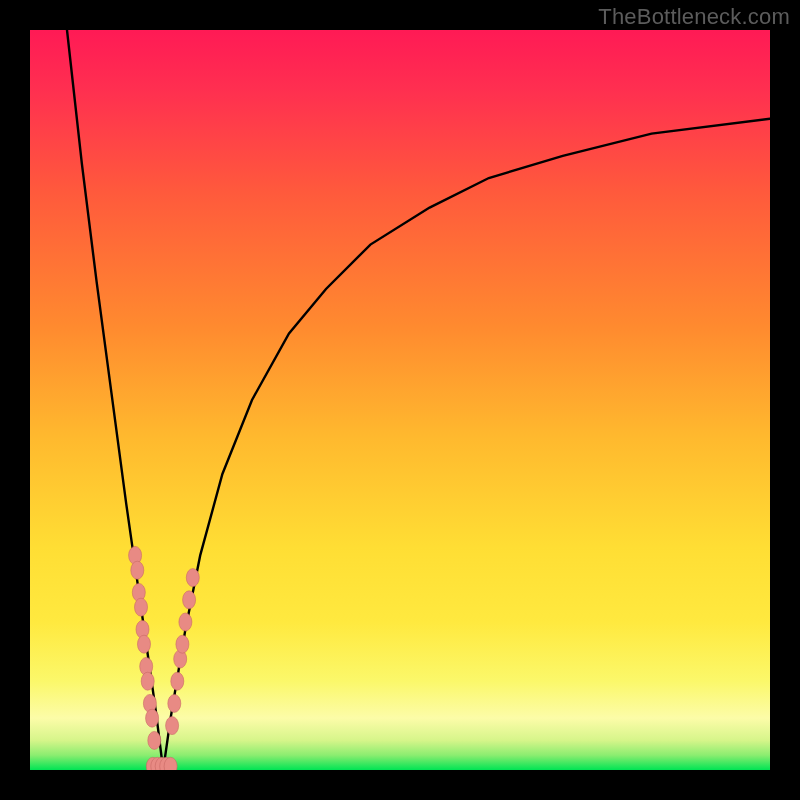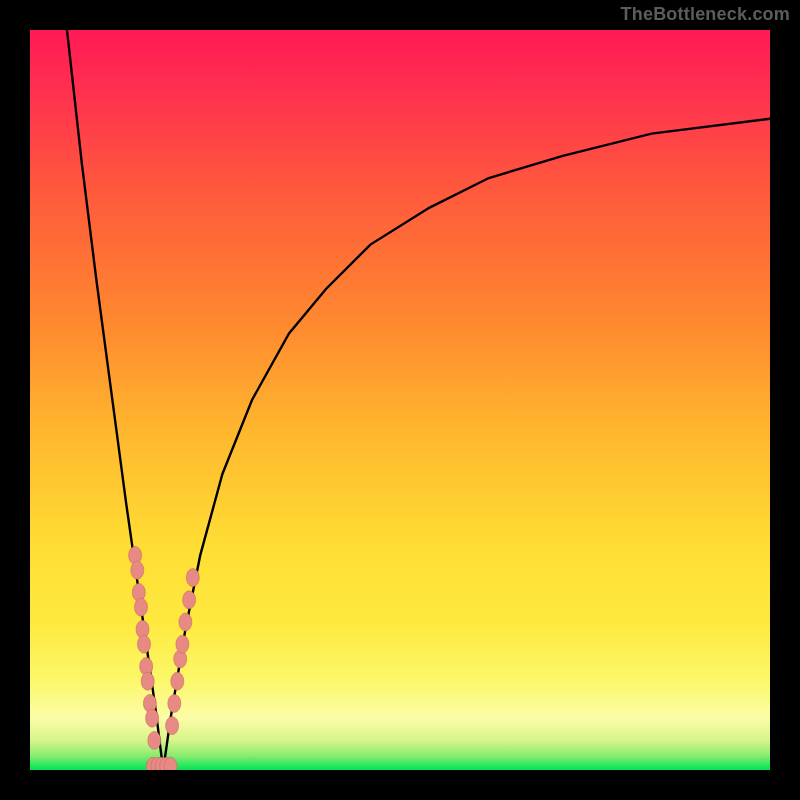--- a/index.html
+++ b/index.html
@@ -27,22 +27,22 @@
   }
   .gradient {
     position: absolute;
     inset: 0;
   }
   .watermark {
     position: absolute;
     top: 4px;
     right: 10px;
     color: #5c5c5c;
-    font-size: 18px;
-    font-weight: 700;
+    font-size: 22px;
+    font-weight: 400;
     letter-spacing: 0.2px;
     user-select: none;
   }
   svg.curve {
     position: absolute;
     inset: 0;
   }
 </style>
 </head>
 <body>

